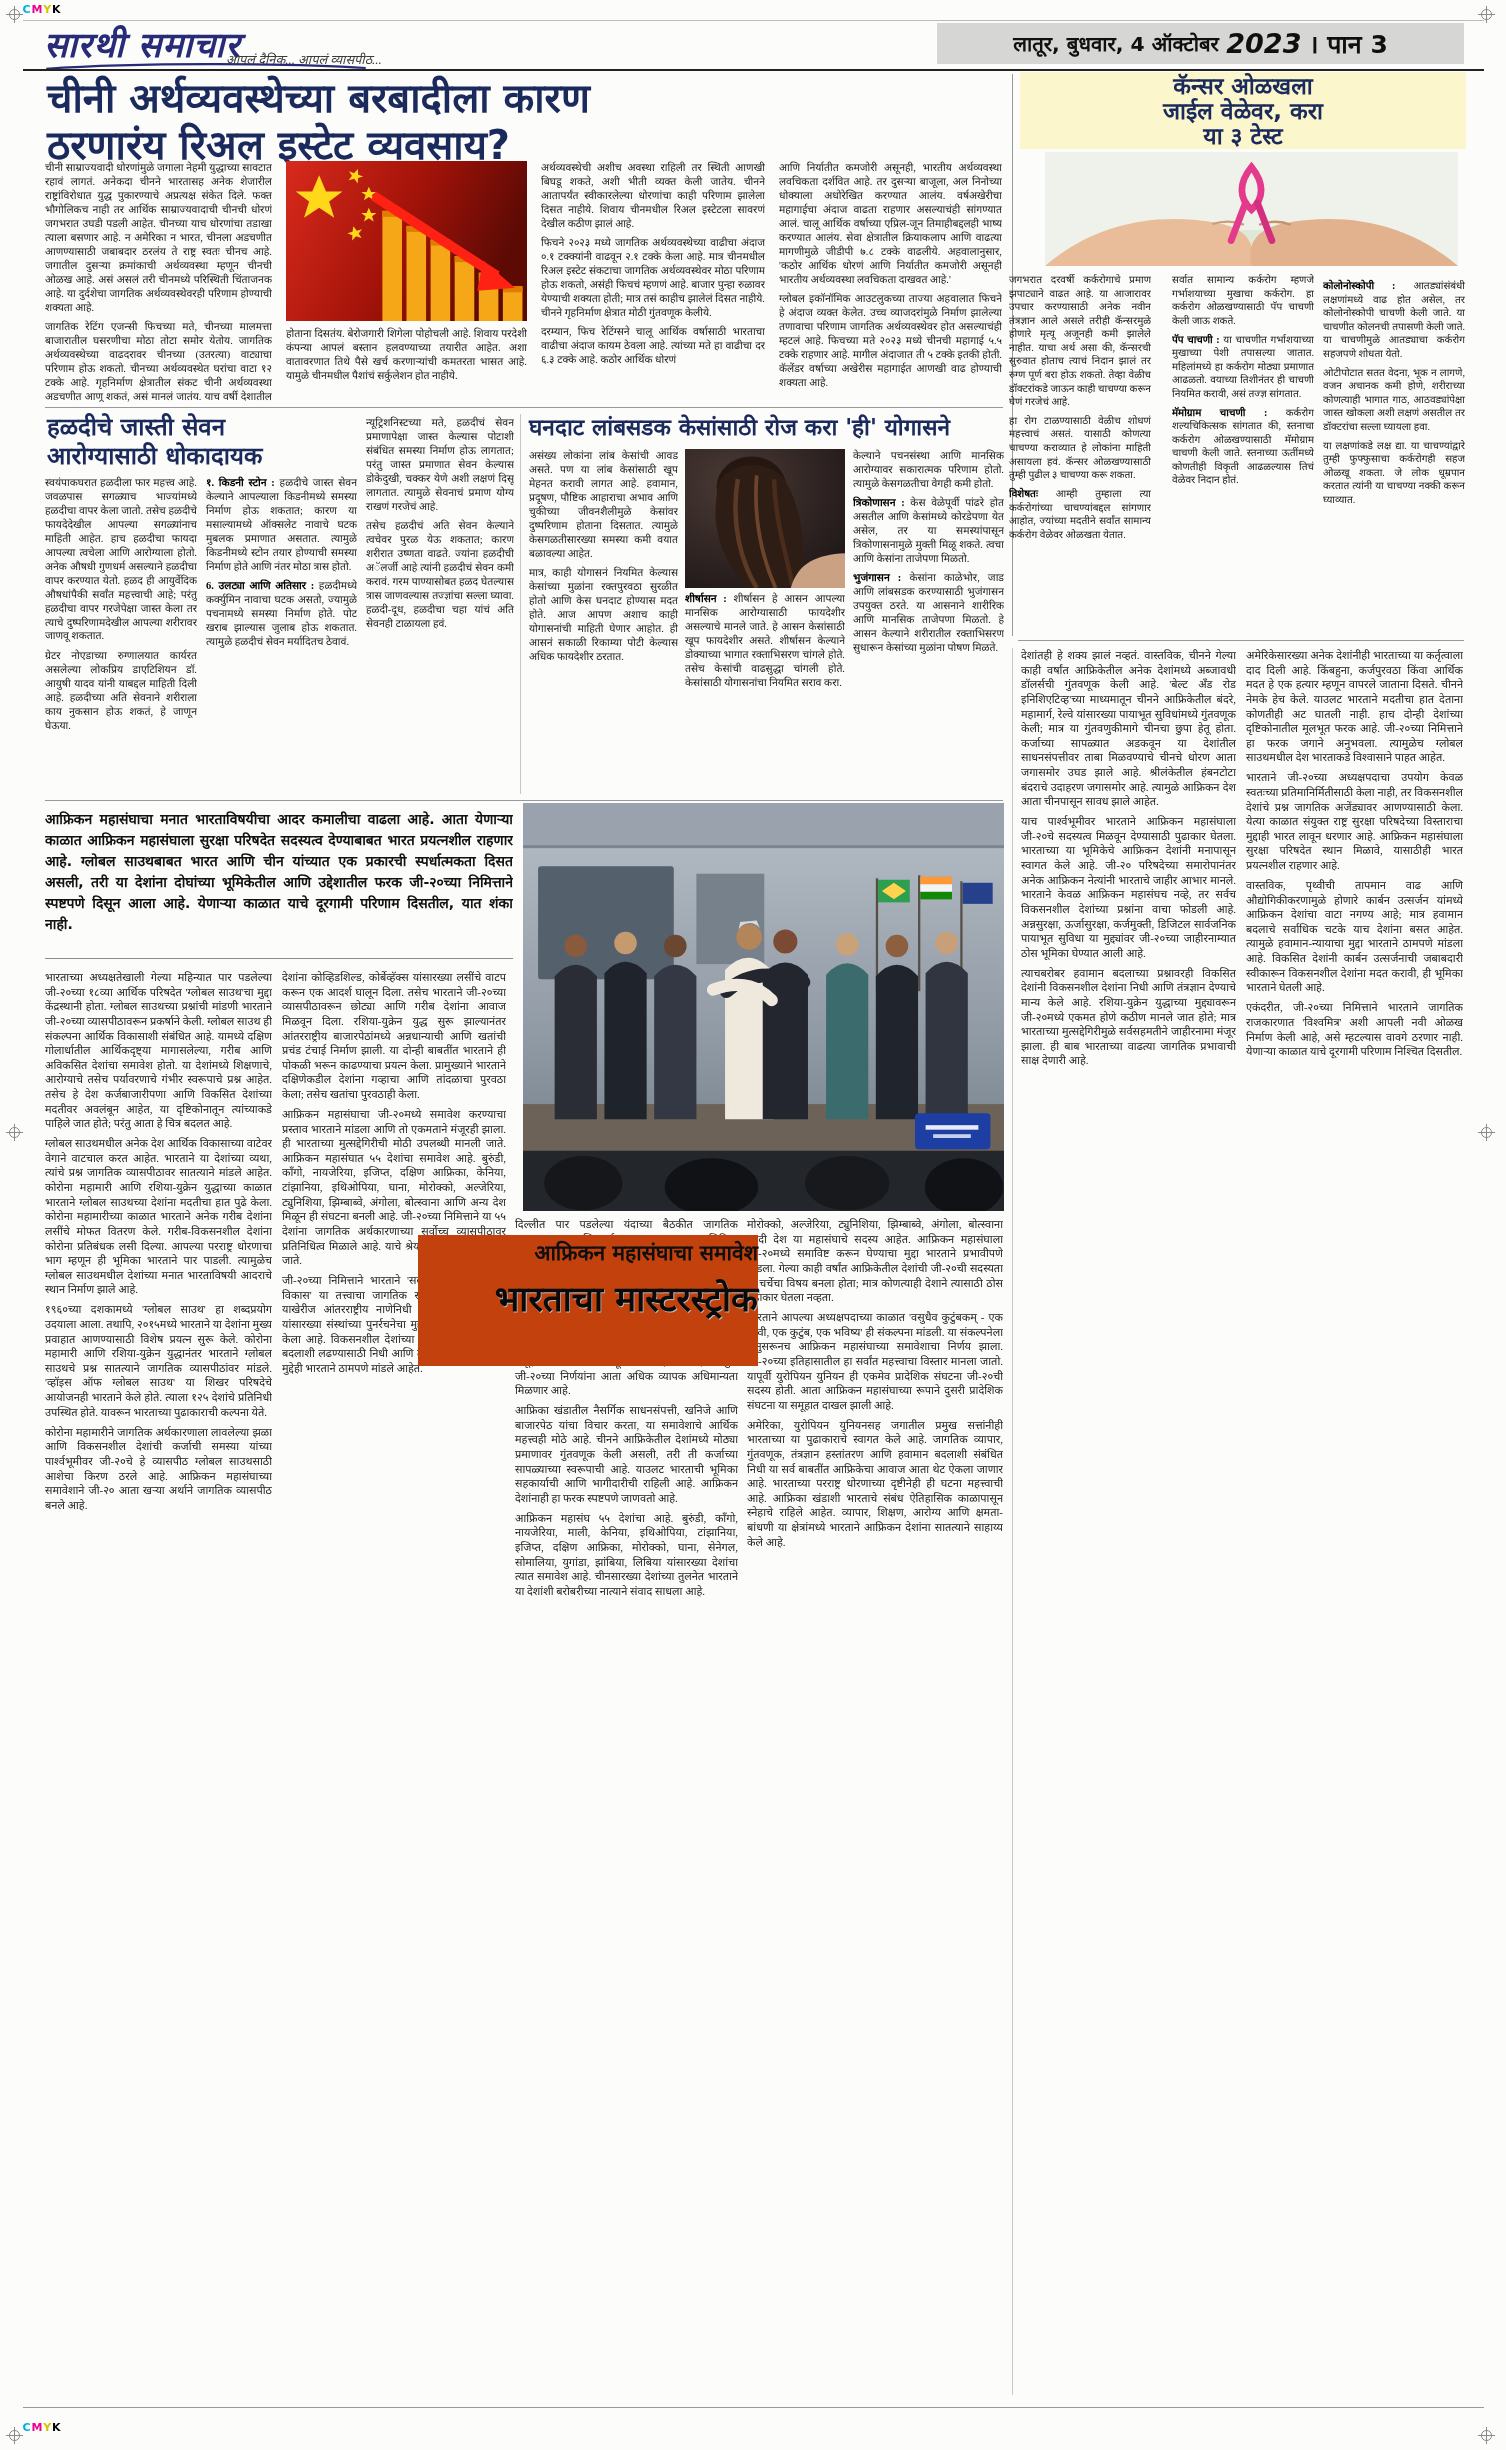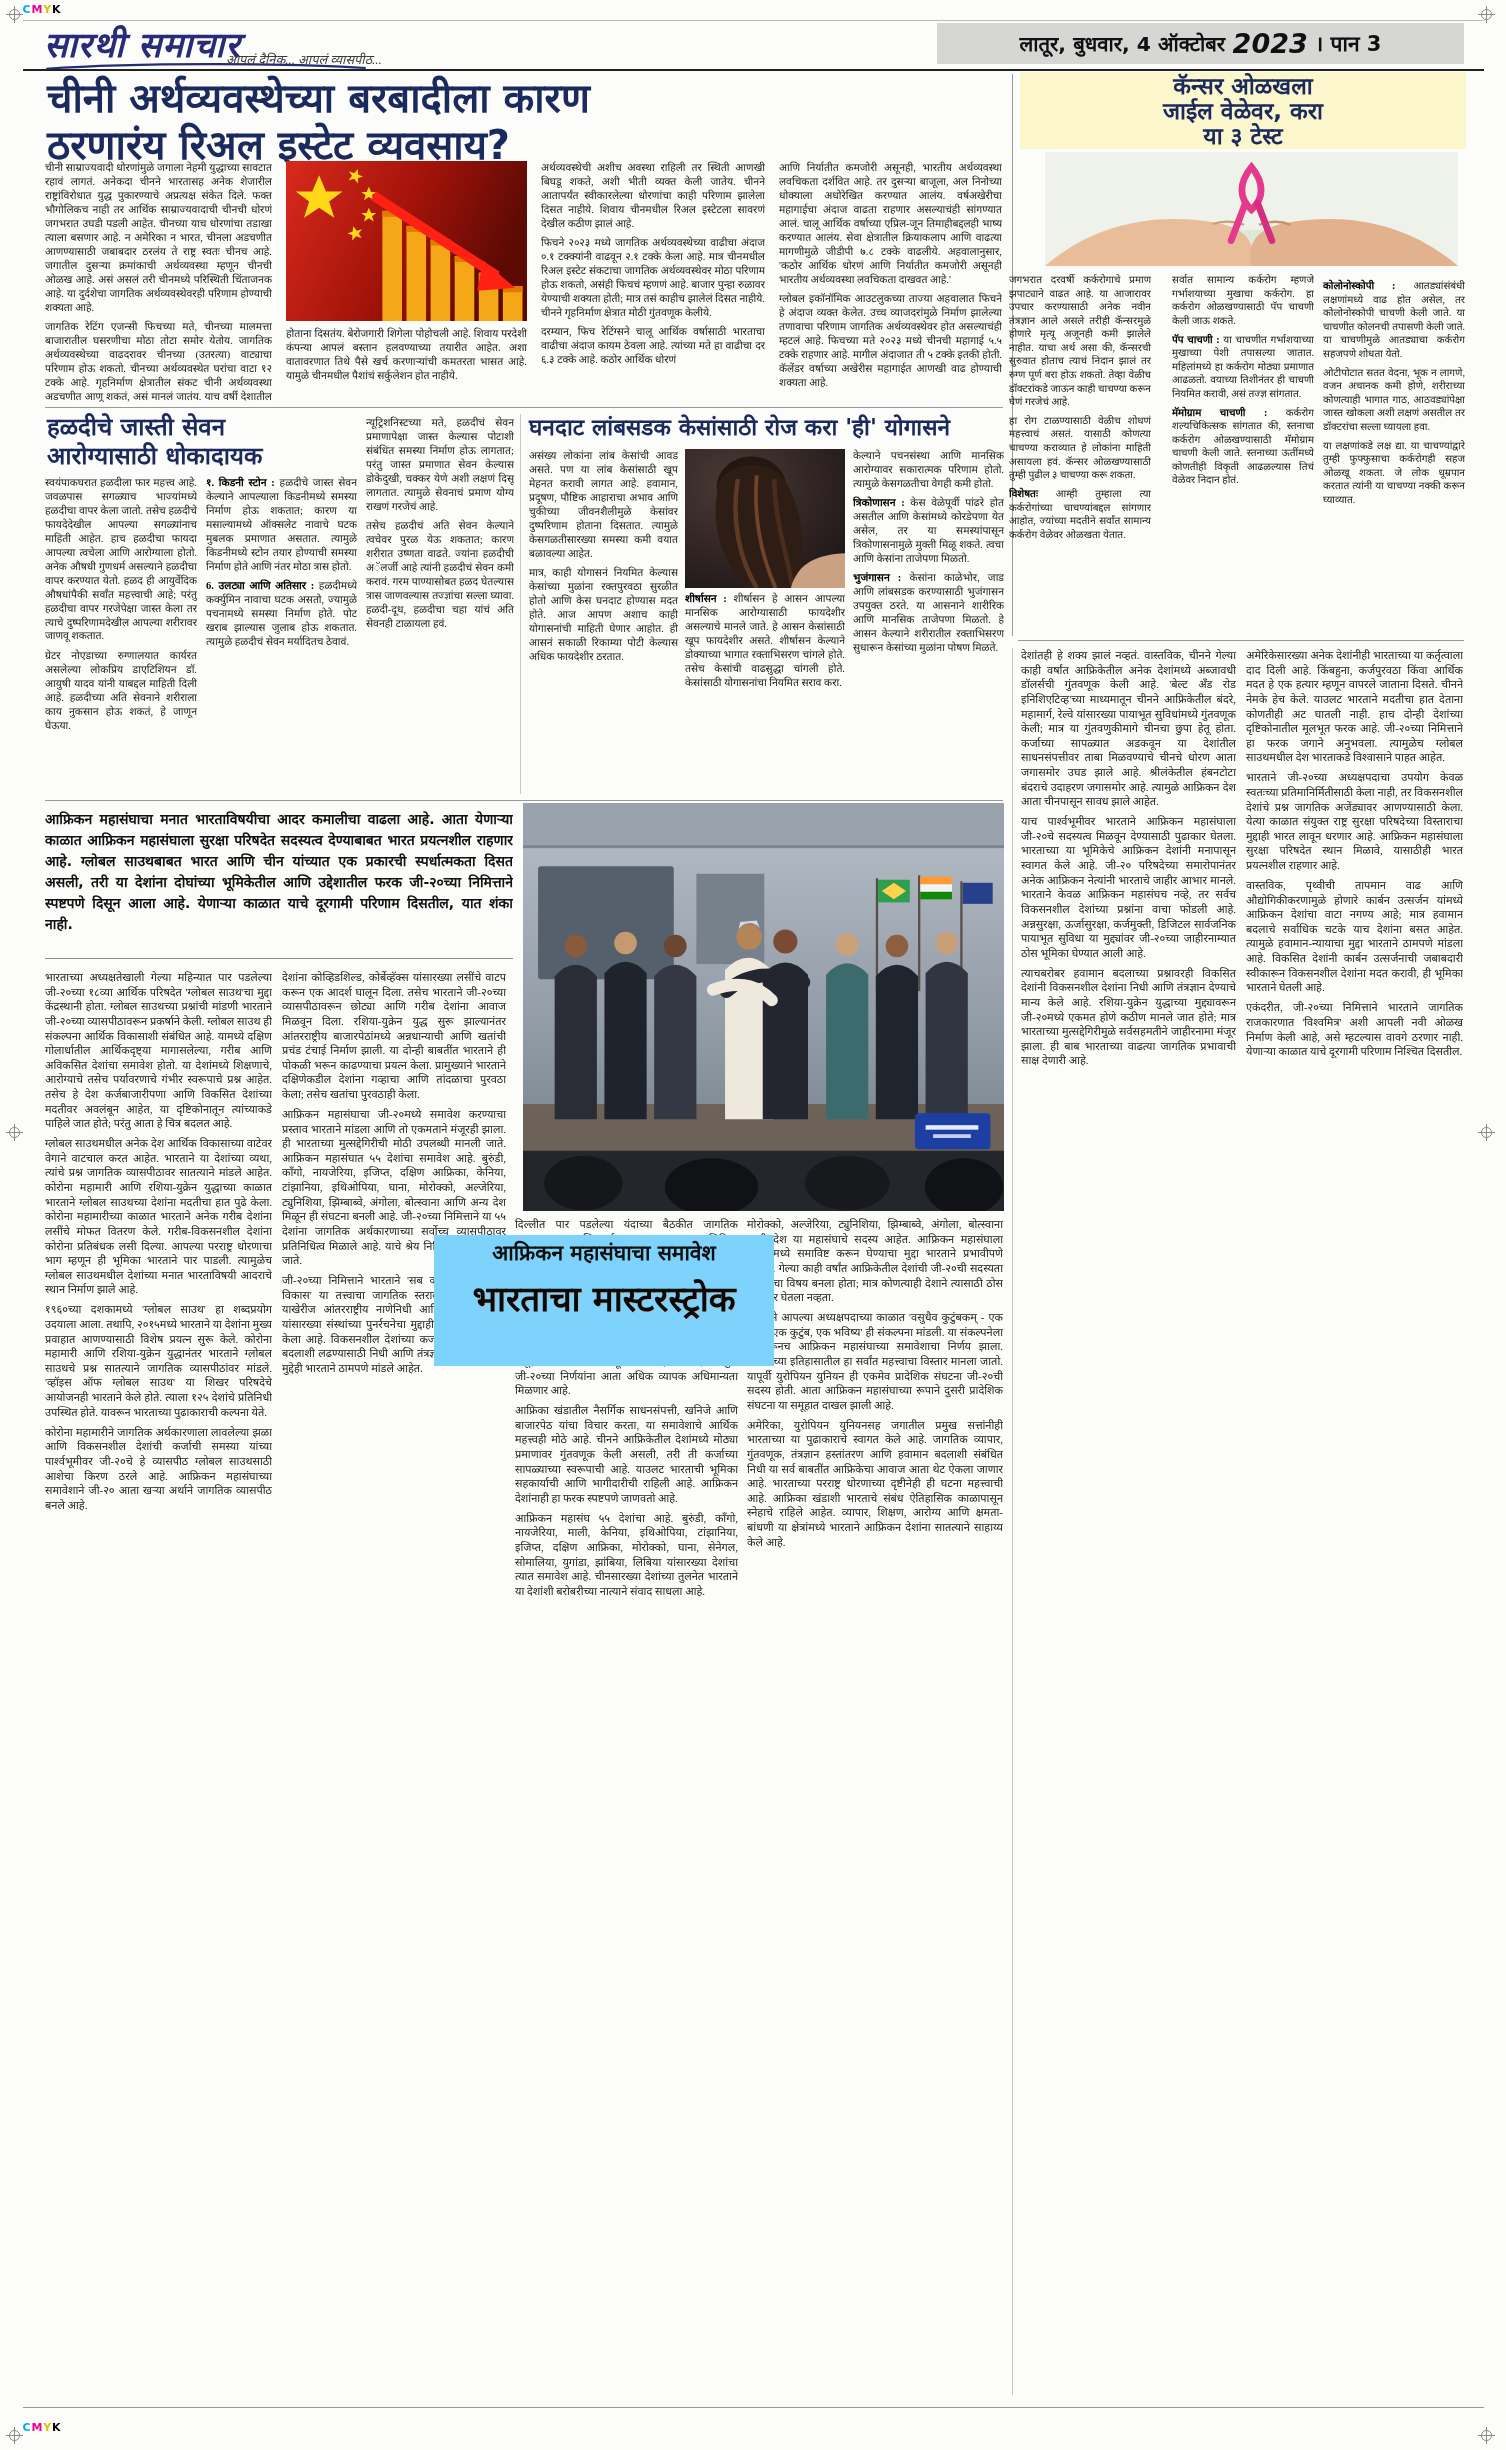--- a/index.html
+++ b/index.html
@@ -13,37 +13,37 @@
   .reg i{position:absolute;inset:3px;border:0.8px solid #8a8a8a;border-radius:50%}
   .cmyk{position:absolute;font-family:"DejaVu Sans",sans-serif;font-weight:700;font-size:11px;letter-spacing:0.8px}
   .cmyk .c{color:#00aeef}.cmyk .m{color:#ec008c}.cmyk .y{color:#d8c400}.cmyk .k{color:#000}
   
   .mast-title{position:absolute;left:44px;top:19.6px;font-family:"DejaVu Serif",serif;font-style:italic;font-weight:700;font-size:35px;color:#272b78;letter-spacing:0.8px}
   .mast-swash{position:absolute;left:44px;top:62px}
   .tagline{position:absolute;left:226px;top:50px;font-size:12.8px;font-style:italic;color:#3b3b3b}
   .datebox{position:absolute;left:937px;top:22.6px;width:527px;height:41px;background:#d6d6d4;display:flex;align-items:center;justify-content:center;gap:7.5px;font-family:"DejaVu Sans",sans-serif;font-weight:700;color:#101010}
   .datebox .dp{font-size:20.3px}
   .datebox .yr{font-size:27px;font-style:italic}
-  .datebox .pg{font-size:21px}
+  .datebox .pg{font-size:25px}
   .rule{position:absolute;background:#999}
   .rule.dark{background:#222}
   
   .hl{font-family:"DejaVu Sans",sans-serif;font-weight:700;color:#1b2a5c}
   .china-hl{position:absolute;left:47px;top:75px;width:958px;font-size:40px;line-height:1.17}
   .cancer-hl{position:absolute;left:1020px;top:72px;width:446px;height:77px;background:#fbf6cc;text-align:center;font-size:23px;line-height:1.1;padding-top:1.5px}
   .turmeric-hl{position:absolute;left:47px;top:413px;width:319px;font-size:24px;line-height:1.2}
   .hair-hl{position:absolute;left:529px;top:414px;width:476px;font-size:22.6px;line-height:1.2}
   
   .bodytext{position:absolute;overflow:hidden;font-size:10.5px;line-height:1.33;text-align:justify;color:#1a1a1a}
   .bodytext p{margin:0 0 5.3px}
   .bodytext b{font-weight:700;color:#000}
   .small .bodytext, .bodytext.small{font-size:10.2px}
   
   .g20-intro{position:absolute;left:45px;top:809px;width:468px;height:146px;font-family:"DejaVu Sans",sans-serif;font-weight:700;font-size:14px;line-height:1.5;text-align:justify;color:#111;overflow:hidden}
-  .g20-headblock{position:absolute;left:434px;top:1235px;width:340px;height:131px;background:#7dd3fc;z-index:6;text-align:center}
+  .g20-headblock{position:absolute;left:418px;top:1235px;width:340px;height:131px;background:#c2410c;z-index:6;text-align:right}
   .g20-kicker{font-family:"DejaVu Sans",sans-serif;font-weight:700;font-size:21px;color:#0f0f0f;margin-top:3px}
   .g20-title{font-family:"DejaVu Sans",sans-serif;font-weight:800;font-size:35px;color:#0a0a0a;margin-top:7.5px;text-shadow:0.8px 0.8px 0 #b9b9b9}
   .imgbox{position:absolute;overflow:hidden;background:#ddd}
   .imgbox svg{display:block;width:100%;height:100%}
   .vline{position:absolute;width:0.8px;background:#9a9a9a}
   .vline.light{background:#c7c7c7}
 </style>
 </head>
 <body>
 

